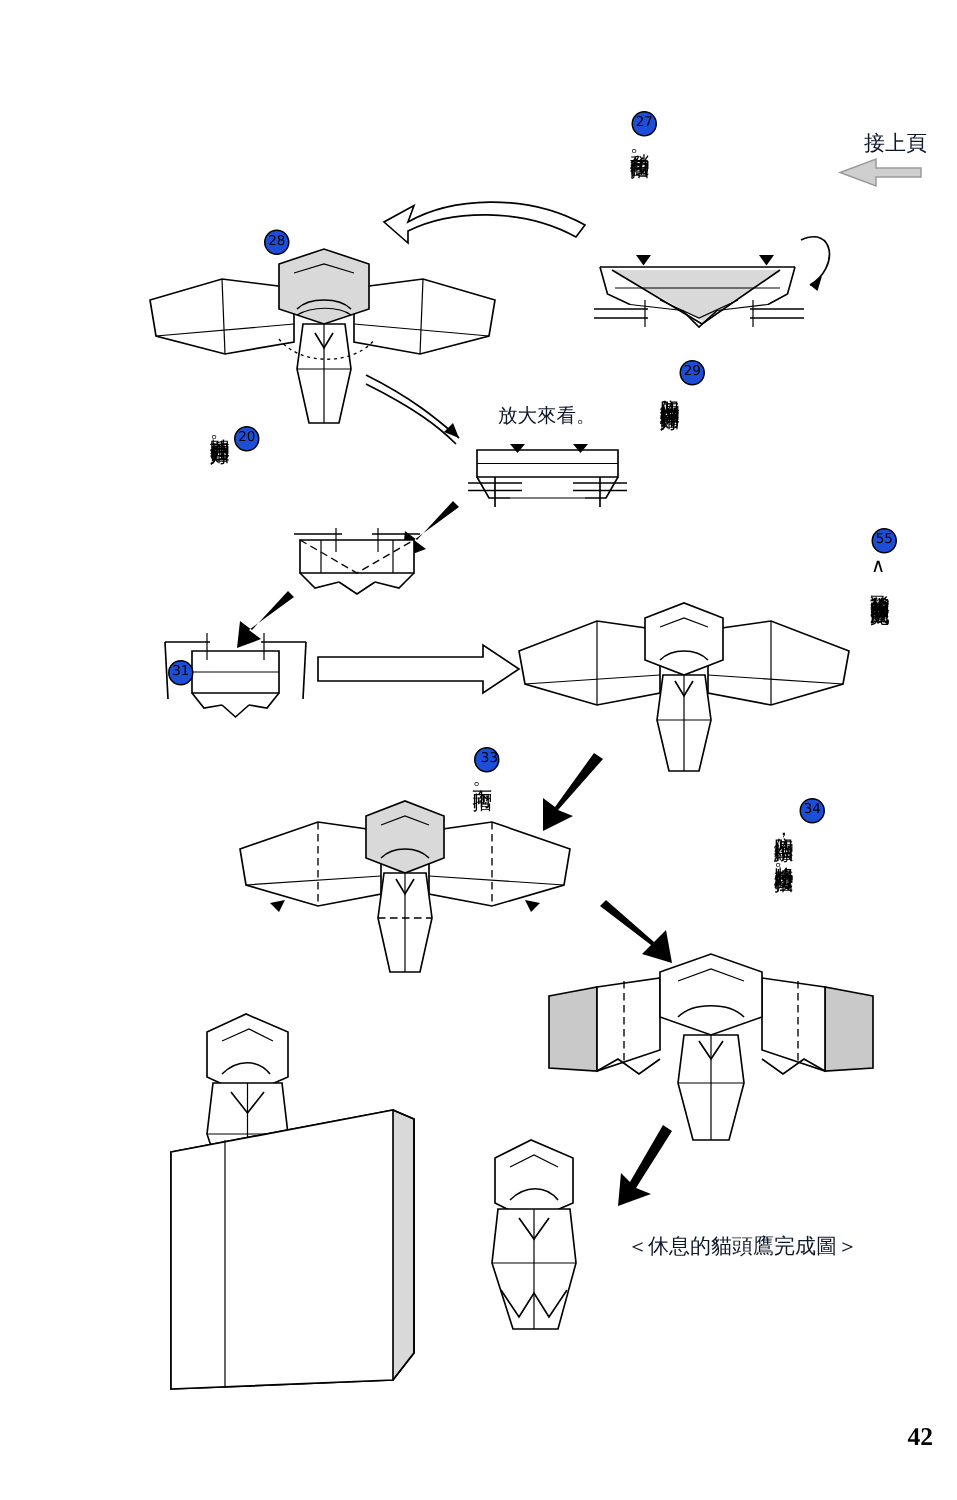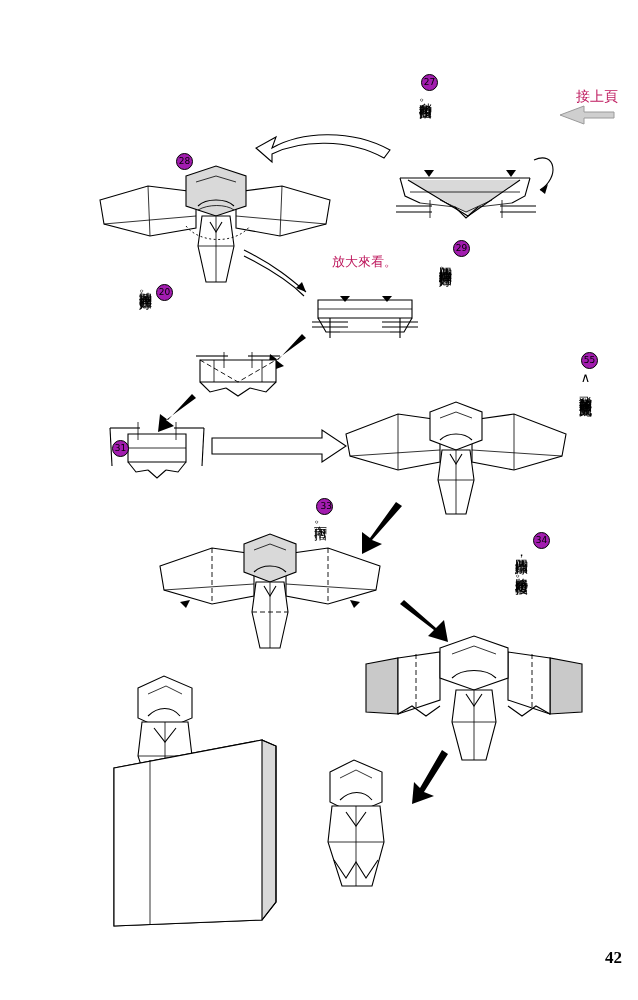--- a/index.html
+++ b/index.html
@@ -37,33 +37,33 @@
     letter-spacing: 1px;
     white-space: pre-line;
     color: #000;
   }
   .htext {
     position: absolute;
     font-family: "DejaVu Sans", "Liberation Sans", sans-serif;
     font-size: 13px;
     line-height: 19px;
     white-space: pre-line;
-    color: #be185d;
+    color: #0f172a;
   }
   .stepnum {
     position: absolute;
     width: 15px;
     height: 15px;
     border: 1.2px solid #000;
     border-radius: 50%;
     font-size: 9px;
     line-height: 15px;
     text-align: center;
     font-family: "DejaVu Sans", "Liberation Sans", sans-serif;
-    background: #a21caf;
+    background: #1d4ed8;
     color: #000;
   }
   .pagenum {
     position: absolute;
     right: 16px;
     bottom: 32px;
     font-size: 17px;
     font-weight: bold;
     font-family: "Liberation Serif", serif;
   }
@@ -327,33 +327,34 @@
   <div class="stepnum" style="left:421px; top:74px;">27</div>
   <div class="vtext" style="left:417px; top:92px; height:70px;">稍向後曲摺。</div>
 
   <div class="htext" style="left:576px; top:87px; font-size:14px;">接上頁</div>
 
   <div class="stepnum" style="left:176px; top:153px;">28</div>
 
   <div class="stepnum" style="left:453px; top:240px;">29</div>
   <div class="vtext" style="left:437px; top:256px; height:86px;">依凹凸摺線打開摺好。</div>
 
-  <div class="htext" style="left:332px; top:252px;">放大來看。</div>
+  <div class="htext" style="left:332px; top:268px;font-family:Liberation Mono, monospace;">放大來看。</div>
 
   <div class="stepnum" style="left:156px; top:284px;">20</div>
   <div class="vtext" style="left:137px; top:282px; height:60px;">掀開裡面摺好。</div>
 
   <div class="stepnum" style="left:112px; top:408px;margin-top:32px;">31</div>
 
   <div class="stepnum" style="left:581px; top:352px;">55</div>
   <div class="vtext" style="left:577px; top:370px; height:150px;">∧飛翔的貓頭鷹完成圖∨</div>
 
   <div class="stepnum" style="left:316px; top:498px;text-align:right;">33</div>
   <div class="vtext" style="left:312px; top:516px; height:56px;">向下摺。</div>
 
   <div class="stepnum" style="left:533px; top:532px;">34</div>
   <div class="vtext" style="left:513px; top:548px; height:110px;">依凹凸摺線，將翅膀向後摺。</div>
 
+  <div class="htext" style="left:418px; top:822px; font-size:14px;">＜休息的貓頭鷹完成圖＞</div>
 
 
   <div class="pagenum">42</div>
 
 </div>
 
 </body></html>

